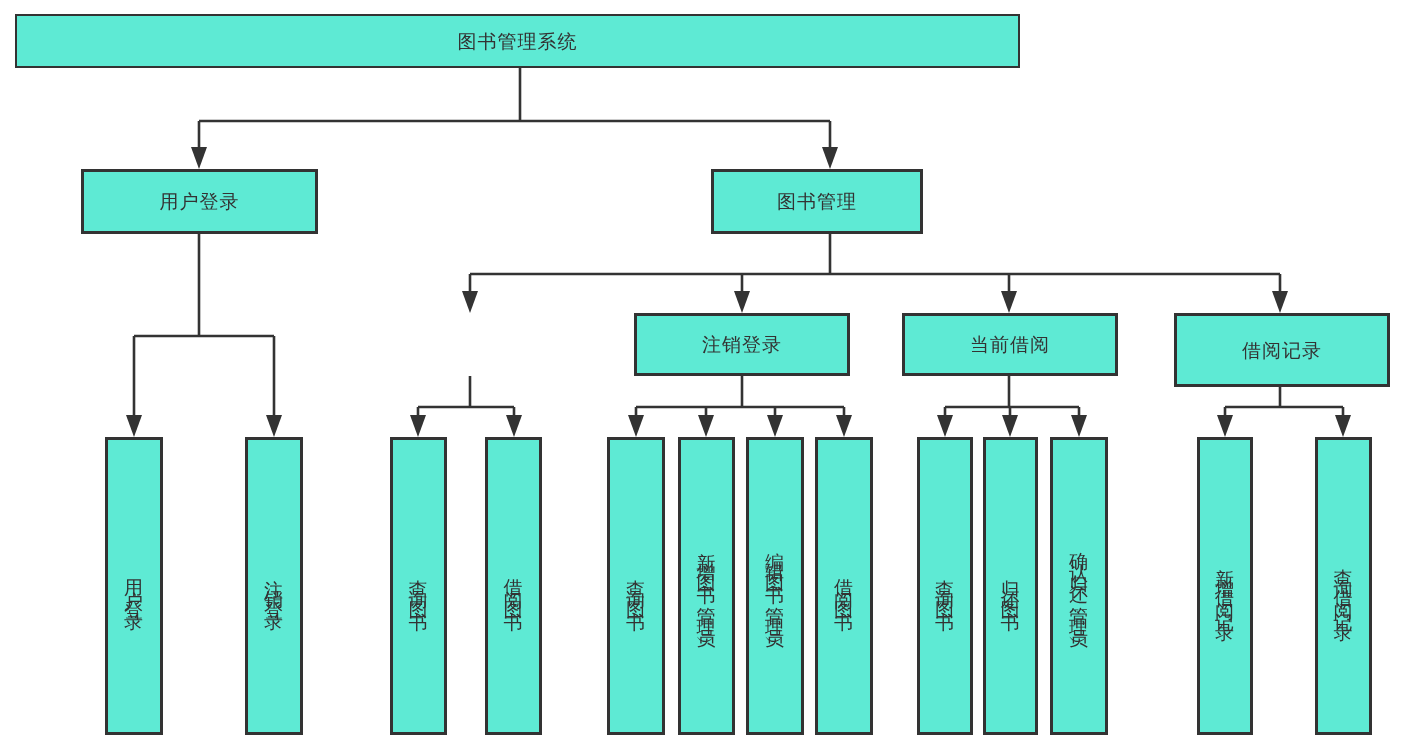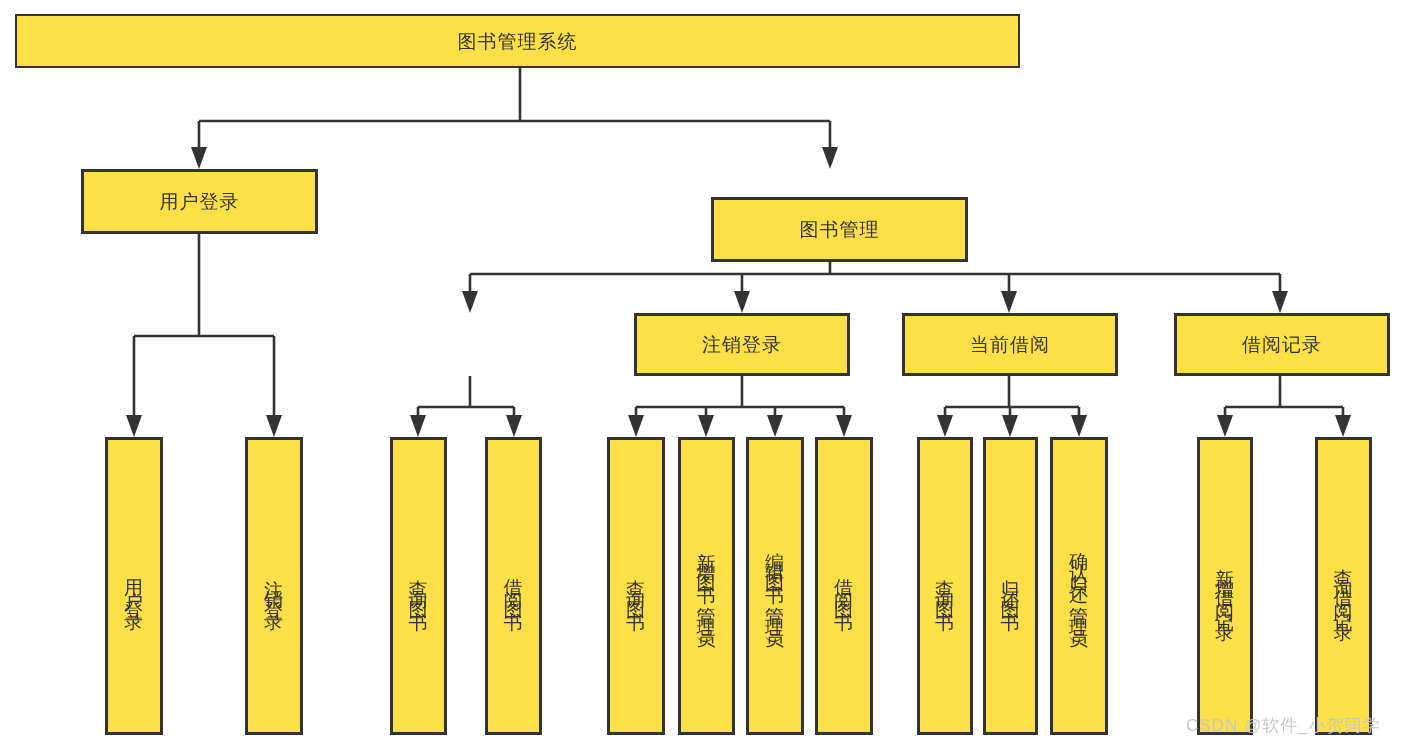--- a/index.html
+++ b/index.html
@@ -7,21 +7,21 @@
     position:relative;
     width:1405px;height:747px;
     background:#ffffff;
     font-family:"Liberation Sans", sans-serif;
     overflow:hidden;
   }
   #wires{position:absolute;left:0;top:0;z-index:1;}
   .box{
     position:absolute;
     box-sizing:border-box;
-    background:#fde047;
+    background:#5eead4;
     border:3px solid #333333;
     color:#333333;
     display:flex;
     align-items:center;
     justify-content:center;
     z-index:2;
     line-height:1;
   }
   .box.root{border-width:2px;font-size:18px;letter-spacing:1px;}
   .box.h{font-size:19px;letter-spacing:1px;}
@@ -118,38 +118,37 @@
       <line x1="1225" y1="407" x2="1225" y2="428"></line>
       <polygon points="1225,437 1217,415 1233,415" stroke="none"></polygon>
       <line x1="1343" y1="407" x2="1343" y2="428"></line>
       <polygon points="1343,437 1335,415 1351,415" stroke="none"></polygon>
     </g>
   </svg>
 
   <div class="box root h" style="left:15px;top:14px;width:1005px;height:54px;">图书管理系统</div>
 
   <div class="box h" style="left:81px;top:169px;width:237px;height:65px;">用户登录</div>
-  <div class="box h" style="left:711px;top:169px;width:257px;height:65px;margin-top:28px;">图书管理</div>
+  <div class="box h" style="left:711px;top:169px;width:212px;height:65px;">图书管理</div>
 
   <div class="box h" style="left:634px;top:313px;width:216px;height:63px;">注销登录</div>
   <div class="box h" style="left:902px;top:313px;width:216px;height:63px;">当前借阅</div>
-  <div class="box h" style="left:1174px;top:313px;width:216px;height:63px;">借阅记录</div>
+  <div class="box h" style="left:1174px;top:313px;width:216px;height:74px;">借阅记录</div>
 
   <div class="box v" style="left:105px;top:437px;width:58px;height:298px;">用户登录</div>
   <div class="box v" style="left:245px;top:437px;width:58px;height:298px;">注销登录</div>
 
   <div class="box v" style="left:390px;top:437px;width:57px;height:298px;">查询图书</div>
   <div class="box v" style="left:485px;top:437px;width:57px;height:298px;">借阅图书</div>
 
   <div class="box v" style="left:607px;top:437px;width:58px;height:298px;">查询图书</div>
   <div class="box v" style="left:678px;top:437px;width:57px;height:298px;">新增图书（管理员）</div>
   <div class="box v" style="left:746px;top:437px;width:58px;height:298px;">编辑图书（管理员）</div>
   <div class="box v" style="left:815px;top:437px;width:58px;height:298px;">借阅图书</div>
 
   <div class="box v" style="left:917px;top:437px;width:56px;height:298px;">查询图书</div>
   <div class="box v" style="left:983px;top:437px;width:55px;height:298px;">归还图书</div>
   <div class="box v" style="left:1050px;top:437px;width:58px;height:298px;">确认归还（管理员）</div>
 
   <div class="box v" style="left:1197px;top:437px;width:56px;height:298px;">新增借阅记录</div>
   <div class="box v" style="left:1315px;top:437px;width:57px;height:298px;">查询借阅记录</div>
 
-  <div id="watermark">CSDN @软件_小贺同学</div>
 </div>
 
 </body></html>

